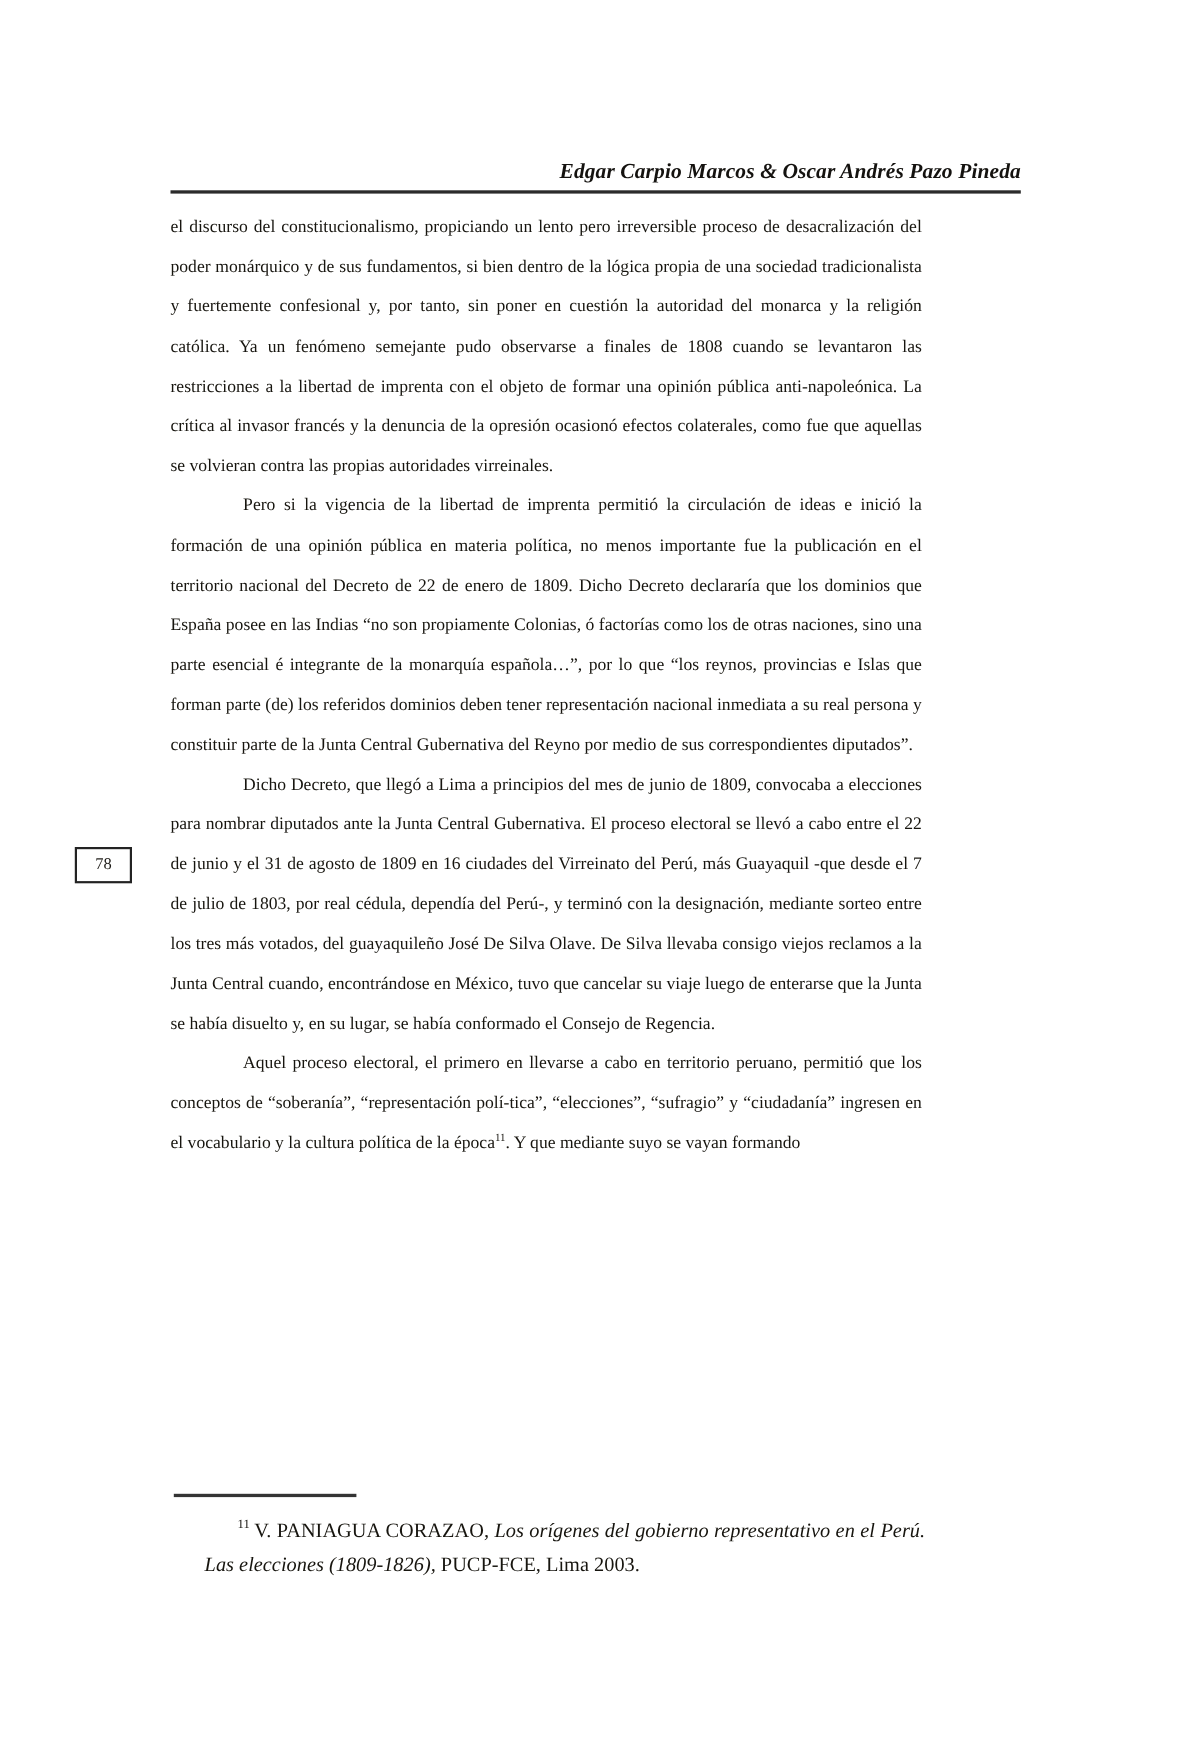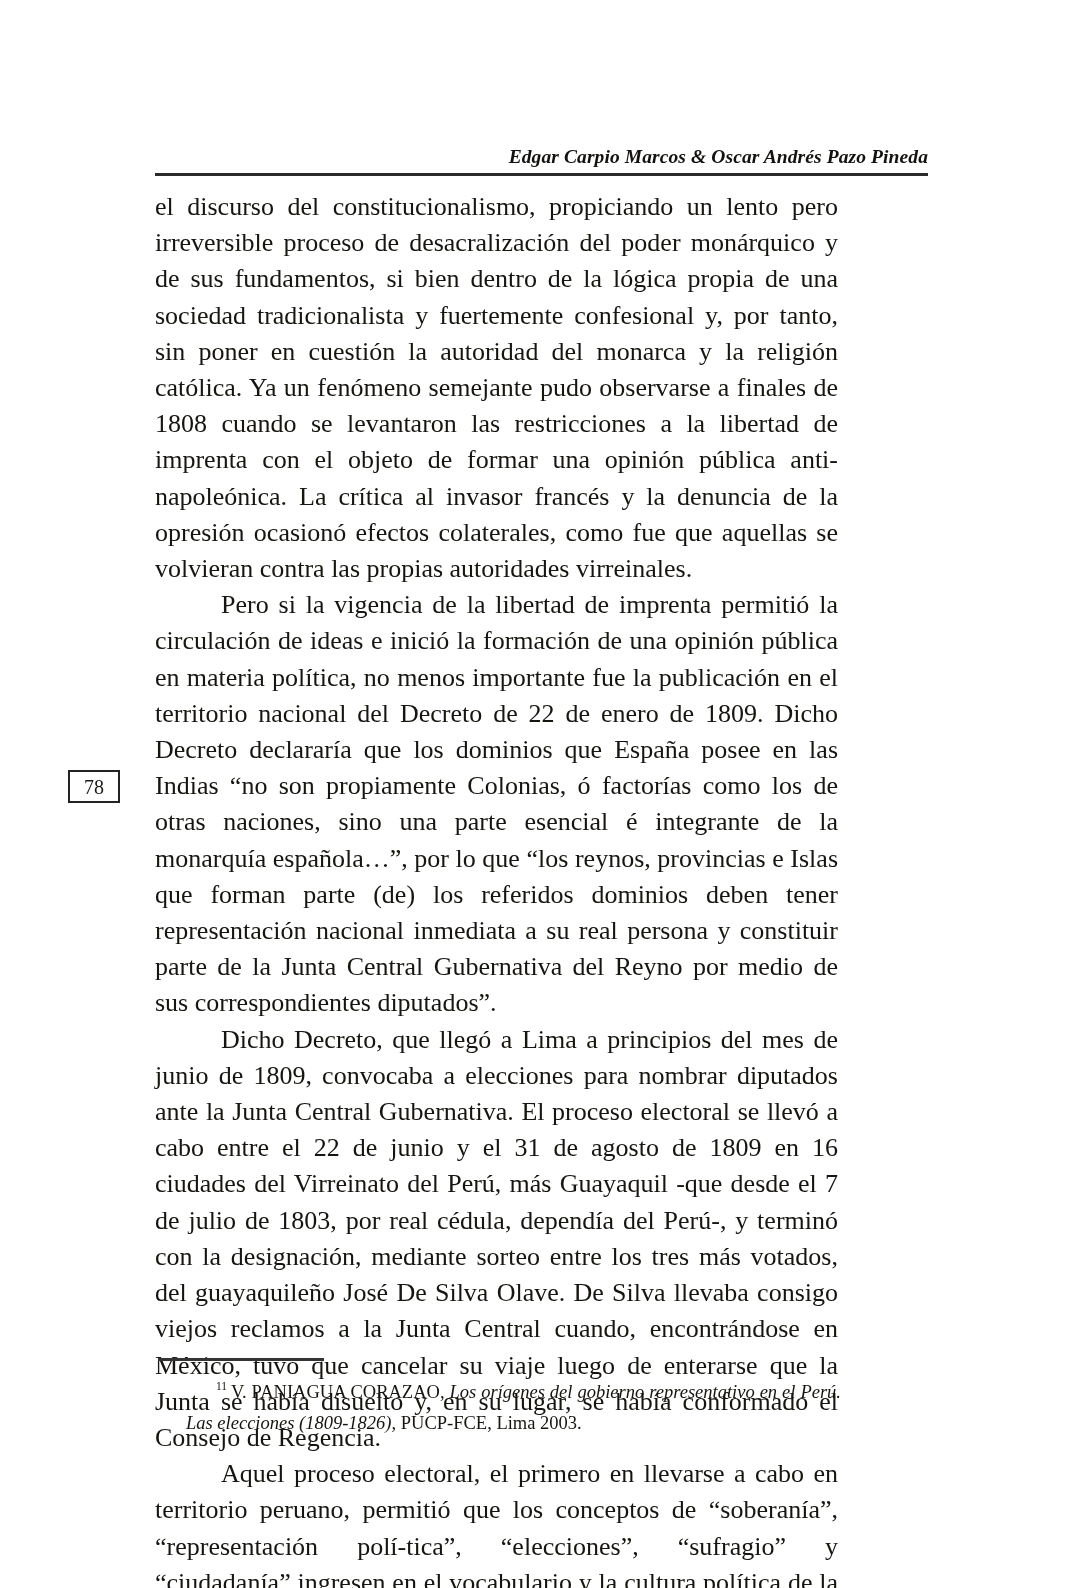--- a/index.html
+++ b/index.html
@@ -44,21 +44,21 @@
   }
 
   
   #body-col {
     position: absolute;
     left: 155px;
     top: 189px;
     width: 683px;
   }
   .para {
-    font-size: 26px;
+    font-size: 16px;
     line-height: 36.2px;
     text-align: justify;
     text-justify: inter-word;
     color: #17150f;
     margin: 0;
     hyphens: manual;
   }
   .para + .para {
   }
   .para.indent {
@@ -77,21 +77,21 @@
     top: 770px;
     width: 48px;
     height: 29px;
     border: 2.5px solid #232323;
     background: #ffffff;
     display: flex;
     align-items: center;
     justify-content: center;
   }
   #folio-number {
-    font-size: 20px;
+    font-size: 15px;
     color: #1d1b17;
     line-height: 1;
   }
 
   
   #footnote-zone {
     position: absolute;
     left: 158px;
     top: 1358px;
     width: 683px;

